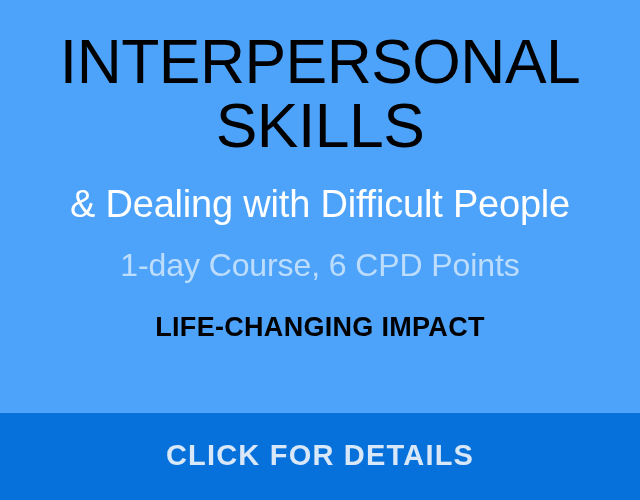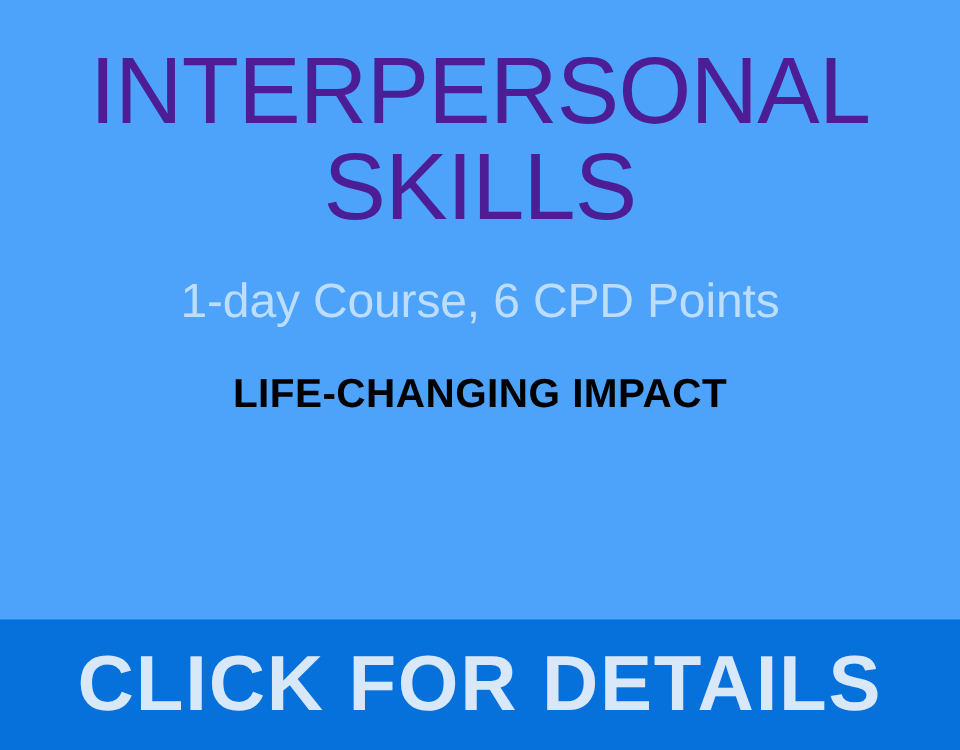--- a/index.html
+++ b/index.html
@@ -35,21 +35,21 @@
     height: 413px;
     padding: 0 16px;
     display: flex;
     flex-direction: column;
     align-items: center;
   }
 
   .headline-block {
     width: 100%;
     text-align: center;
-    color: #4c1d95;
+    color: #000000;
     font-weight: 300;
     font-size: 63px;
     line-height: 1.02;
     letter-spacing: -0.5px;
     margin-top: 29px;
     -webkit-font-smoothing: antialiased;
   }
 
   .headline-line {
     display: block;
@@ -105,39 +105,40 @@
     height: 87px;
     background: #0670db;
     display: flex;
     align-items: center;
     justify-content: center;
   }
 
   .cta-label {
     color: #d8e8f9;
     font-weight: 700;
-    font-size: 52px;
+    font-size: 29px;
     line-height: 1;
     letter-spacing: 1.2px;
     white-space: nowrap;
     transform: translateY(-1px);
   }
 </style>
 </head>
 <body>
 
 <div id="ad-banner">
 
   <div class="banner-body">
 
     <h1 class="headline-block">
       <span class="headline-line">INTERPERSONAL</span>
       <span class="headline-line">SKILLS</span>
     </h1>
 
+    <h2 class="subhead">&amp; Dealing with Difficult People</h2>
 
     <p class="detail-line first">1-day Course, 6 CPD Points</p>
 
 
     <p class="impact-line">LIFE-CHANGING IMPACT</p>
 
   </div>
 
   <div class="cta-bar">
     <span class="cta-label">CLICK FOR DETAILS</span>

